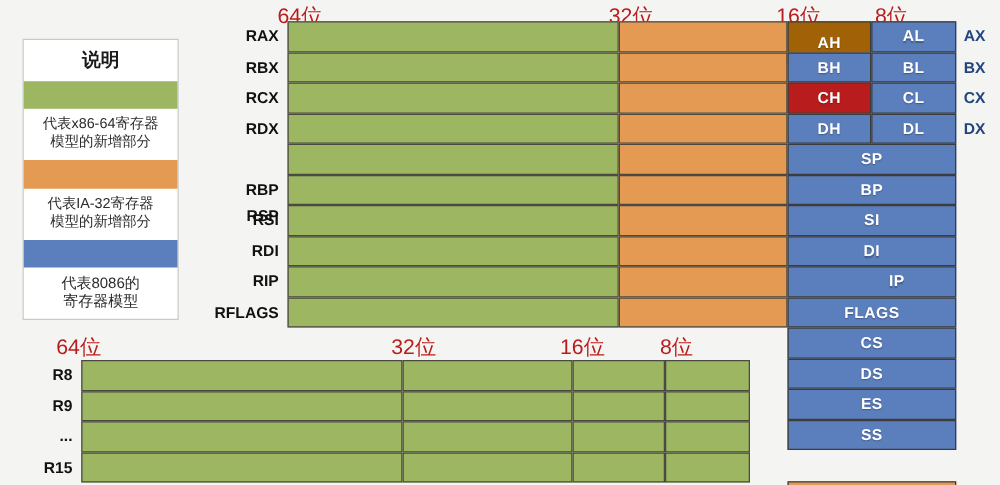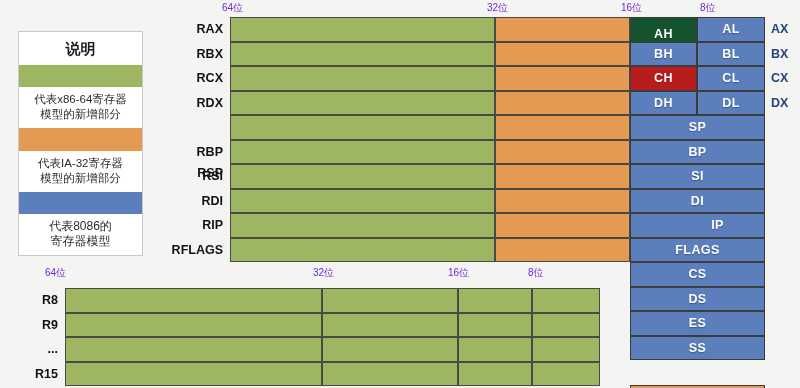--- a/index.html
+++ b/index.html
@@ -48,21 +48,21 @@
     padding-right:5px;box-sizing:border-box;
   }
   .sidelabel{
     position:absolute;
     font-size:12.5px;font-weight:bold;color:#22457e;
     display:flex;align-items:center;justify-content:flex-start;
     padding-left:6px;box-sizing:border-box;
   }
   
   .bithdr{
-    position:absolute;font-size:10px;color:#6d28d9;
+    position:absolute;font-size:17px;color:#b91c1c;
     white-space:nowrap;
   }
 </style>
 </head>
 <body>
 
 <div id="stage">
 
   <div class="legend">
     <div class="legend-title">说明</div>
@@ -89,21 +89,21 @@
   <div id="main-table"></div>
   <div id="ext-table"></div>
 
 <div class="bithdr" style="left:222px;top:1px;">64位</div>
     <div class="bithdr" style="left:487px;top:1px;">32位</div>
     <div class="bithdr" style="left:621px;top:1px;">16位</div>
     <div class="bithdr" style="left:700px;top:1px;">8位</div>
     <div class="rowlabel" style="left:160px;top:17px;width:68px;height:24.5px;">RAX</div>
     <div class="cell plain" style="left:230px;top:17px;width:265px;height:24.5px;background:#9DB662;"></div>
     <div class="cell plain" style="left:495px;top:17px;width:135px;height:24.5px;background:#E59A54;"></div>
-    <div class="cell" style="left:630px;top:17px;width:67px;height:34px;background:#14532d;">AH</div>
+    <div class="cell" style="left:630px;top:17px;width:67px;height:34px;background:#a16207;">AH</div>
     <div class="cell" style="left:697px;top:17px;width:68px;height:24.5px;background:#5B7EBC;">AL</div>
     <div class="sidelabel" style="left:765px;top:17px;width:34px;height:24.5px;">AX</div>
     <div class="rowlabel" style="left:160px;top:41.5px;width:68px;height:24.5px;">RBX</div>
     <div class="cell plain" style="left:230px;top:41.5px;width:265px;height:24.5px;background:#9DB662;"></div>
     <div class="cell plain" style="left:495px;top:41.5px;width:135px;height:24.5px;background:#E59A54;"></div>
     <div class="cell" style="left:630px;top:41.5px;width:67px;height:24.5px;background:#5B7EBC;">BH</div>
     <div class="cell" style="left:697px;top:41.5px;width:68px;height:24.5px;background:#5B7EBC;text-align:center;">BL</div>
     <div class="sidelabel" style="left:765px;top:41.5px;width:34px;height:24.5px;">BX</div>
     <div class="rowlabel" style="left:160px;top:66px;width:68px;height:24.5px;">RCX</div>
     <div class="cell plain" style="left:230px;top:66px;width:265px;height:24.5px;background:#9DB662;"></div>

